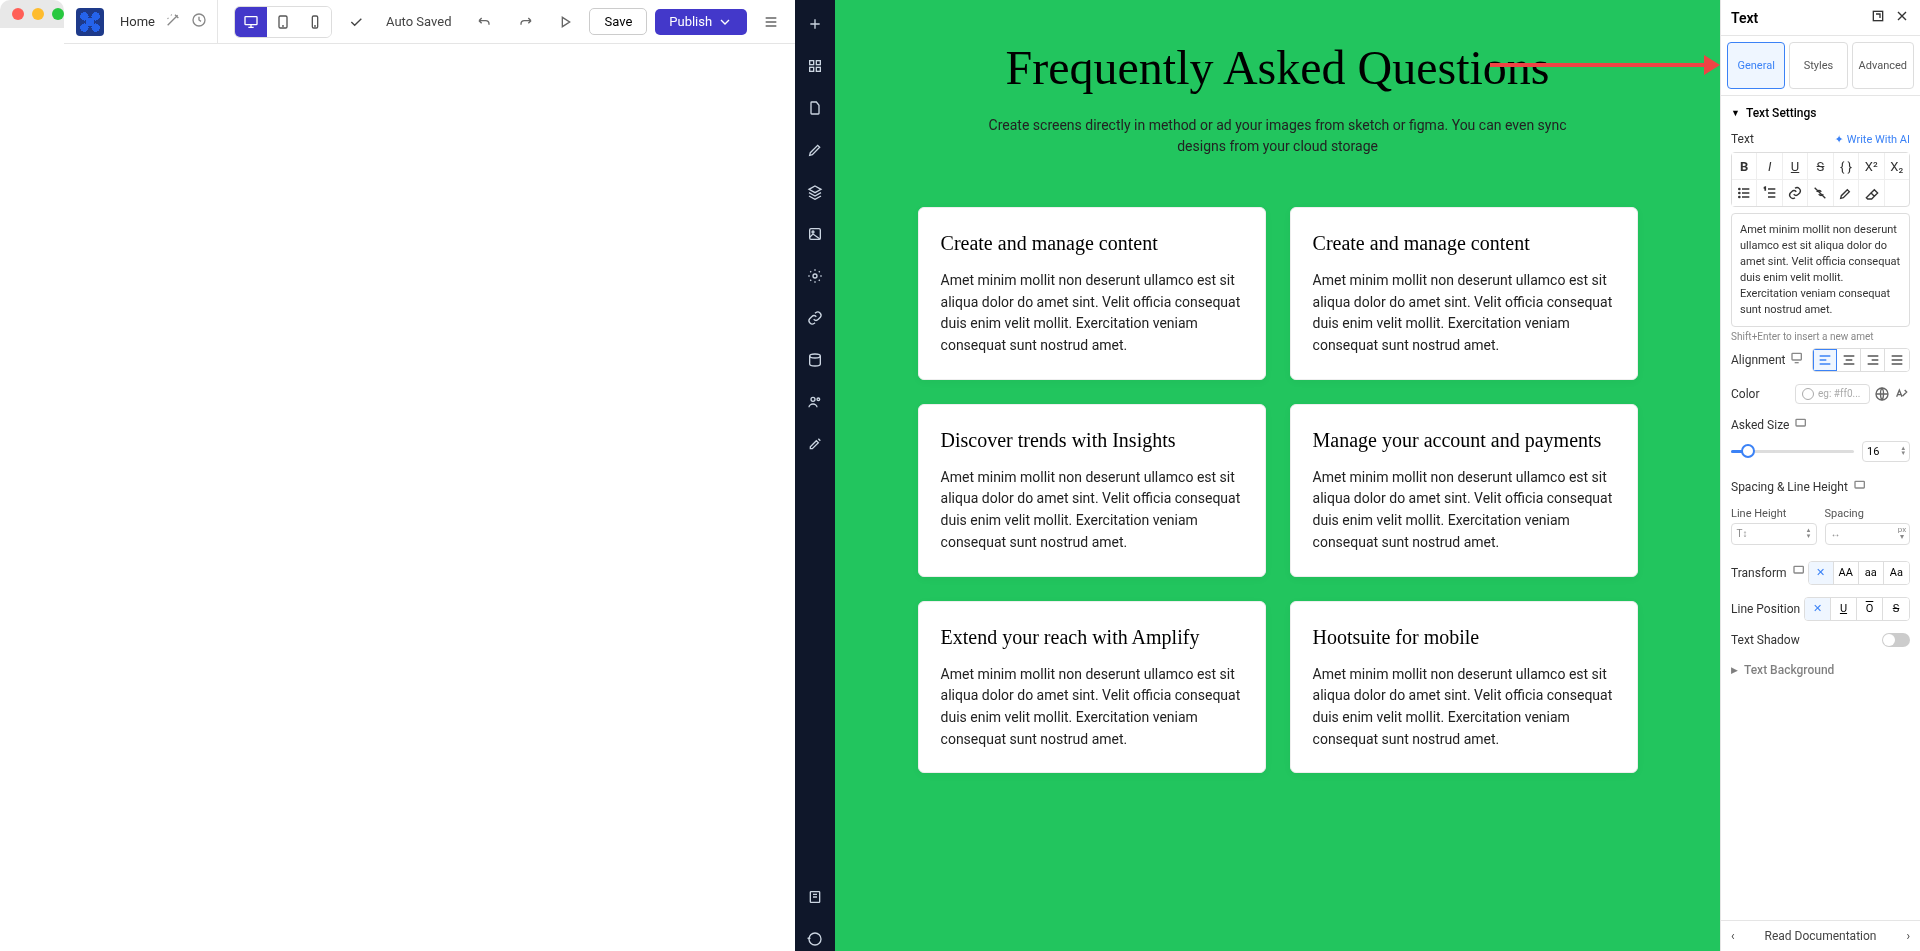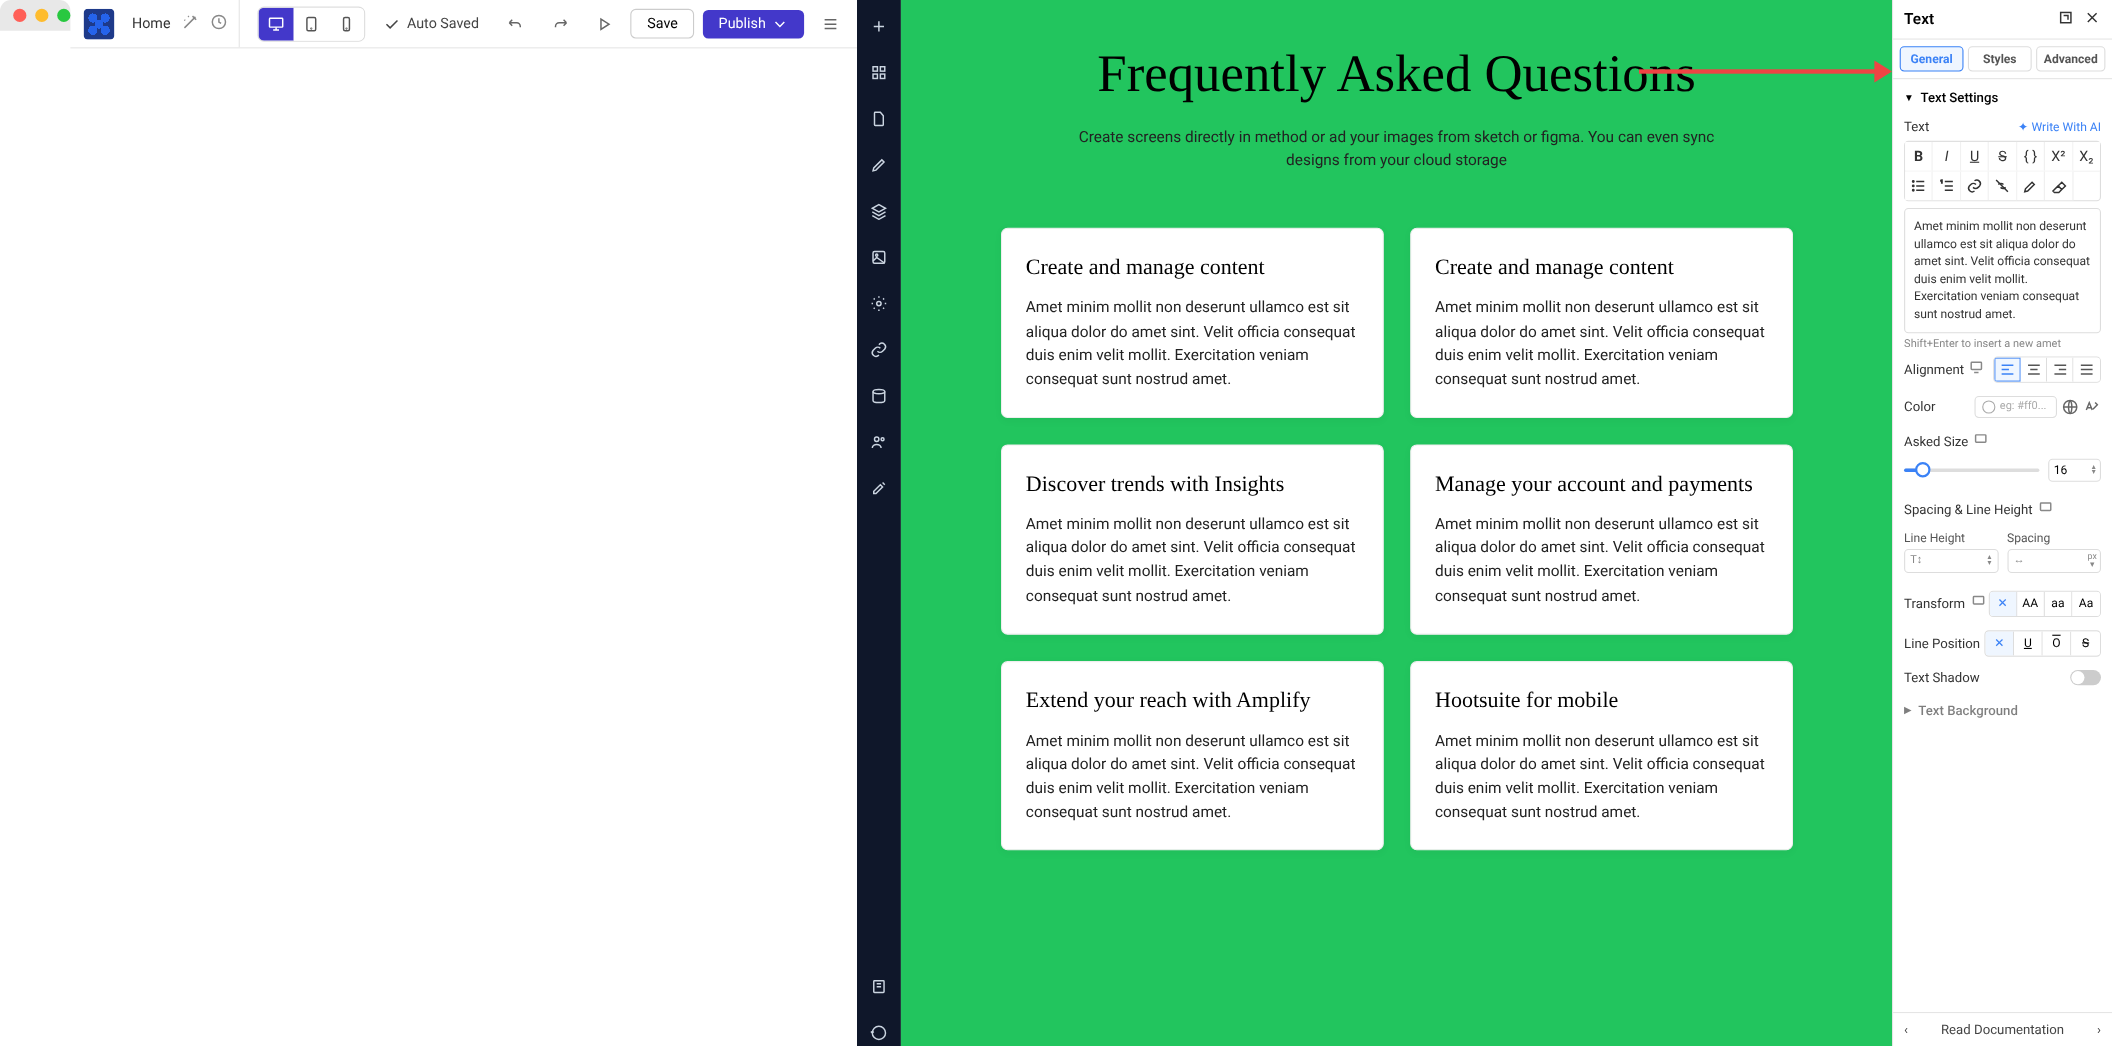--- a/index.html
+++ b/index.html
@@ -14,21 +14,21 @@
 
 .topbar { height: 44px; border-bottom: 1px solid #e5e5e5; display: flex; align-items: center; padding: 0 8px; gap: 8px; }
 .logo { width: 28px; height: 28px; background: radial-gradient(circle, #2563eb 20%, transparent 20%), radial-gradient(circle at 30% 30%, #2563eb 15%, transparent 15%), radial-gradient(circle at 70% 30%, #2563eb 15%, transparent 15%), radial-gradient(circle at 30% 70%, #2563eb 15%, transparent 15%), radial-gradient(circle at 70% 70%, #2563eb 15%, transparent 15%); background-color: #1e3a8a; border-radius: 4px; margin-left: 4px; }
 .breadcrumb { display: flex; align-items: center; gap: 10px; padding-left: 8px; border-right: 1px solid #e5e5e5; padding-right: 10px; height: 100%; }
 .breadcrumb-text { font-size: 13px; color: #333; }
 .breadcrumb-icon { color: #888; }
 .topbar-spacer { flex: 1; }
 .viewport-group { display: flex; border: 1px solid #ddd; border-radius: 6px; overflow: hidden; }
 .viewport-btn { width: 32px; height: 30px; display: flex; align-items: center; justify-content: center; border: none; background: #fff; cursor: pointer; color: #555; }
 .viewport-btn.active { background: #4338ca; color: #fff; }
-.autosaved { display: flex; align-items: center; gap: 6px; font-size: 13px; color: #444; margin-right: 10px; }
+.autosaved { display: flex; align-items: center; gap: 22px; font-size: 13px; color: #444; margin-right: 10px; }
 .topbar-icon-btn { width: 32px; height: 30px; display: flex; align-items: center; justify-content: center; border: none; background: transparent; color: #666; cursor: pointer; border-radius: 4px; }
 .btn-outline { padding: 5px 14px; border: 1px solid #ccc; border-radius: 5px; background: #fff; font-size: 13px; cursor: pointer; }
 .btn-primary { padding: 5px 14px; border: none; border-radius: 5px; background: #4338ca; color: #fff; font-size: 13px; cursor: pointer; display: flex; align-items: center; gap: 5px; }
 
 .body-row { flex: 1; display: flex; overflow: hidden; }
 .left-rail { width: 40px; background: #0f172a; display: flex; flex-direction: column; align-items: center; padding-top: 12px; gap: 18px; }
 .rail-icon { width: 24px; height: 24px; display: flex; align-items: center; justify-content: center; color: #cbd5e1; cursor: pointer; }
 .rail-spacer { flex: 1; }
 
 .canvas { flex: 1; background: #22c55e; overflow-y: auto; padding: 40px 0; position: relative; }
@@ -42,21 +42,21 @@
 
 .arrow-overlay { position: absolute; top: 55px; right: 0; width: 230px; height: 20px; }
 .arrow-line { position: absolute; top: 8px; left: 0; right: 12px; height: 4px; background: #ef4444; }
 .arrow-head { position: absolute; right: 0; top: 0; width: 0; height: 0; border-left: 16px solid #ef4444; border-top: 10px solid transparent; border-bottom: 10px solid transparent; }
 
 .right-panel { width: 200px; border-left: 1px solid #e5e5e5; display: flex; flex-direction: column; font-size: 12px; }
 .panel-header { display: flex; align-items: center; justify-content: space-between; padding: 8px 10px; border-bottom: 1px solid #e5e5e5; }
 .panel-header-title { font-weight: 600; font-size: 14px; }
 .panel-header-icons { display: flex; gap: 8px; color: #333; }
 .panel-tabs { display: flex; gap: 4px; padding: 6px; border-bottom: 1px solid #e5e5e5; }
-.panel-tab { flex: 1; text-align: center; padding: 4px 6px; border: 1px solid #ddd; border-radius: 4px; font-size: 11px; cursor: pointer; background: #fff; color: #555; font-weight: bold; }
+.panel-tab { flex: 1; text-align: center; padding: 16px 6px; border: 1px solid #ddd; border-radius: 4px; font-size: 11px; cursor: pointer; background: #fff; color: #555; }
 .panel-tab.active { border-color: #3b82f6; color: #3b82f6; background: #eff6ff; }
 .panel-body { flex: 1; overflow-y: auto; padding: 0 10px 10px; }
 .section-head { display: flex; align-items: center; gap: 6px; padding: 10px 0 6px; font-size: 12px; font-weight: 500; cursor: pointer; }
 .section-head .tri { font-size: 9px; }
 .field-row { display: flex; align-items: center; justify-content: space-between; padding: 6px 0; font-size: 12px; color: #333; }
 .write-ai { color: #3b82f6; font-size: 11px; display: flex; align-items: center; gap: 3px; cursor: pointer; }
 .toolbar-rows { border: 1px solid #ddd; border-radius: 4px; }
 .toolbar-row { display: flex; }
 .toolbar-row + .toolbar-row { border-top: 1px solid #eee; }
 .tool-btn { flex: 1; height: 26px; display: flex; align-items: center; justify-content: center; background: #fff; border: none; border-right: 1px solid #eee; cursor: pointer; font-size: 13px; color: #333; }

